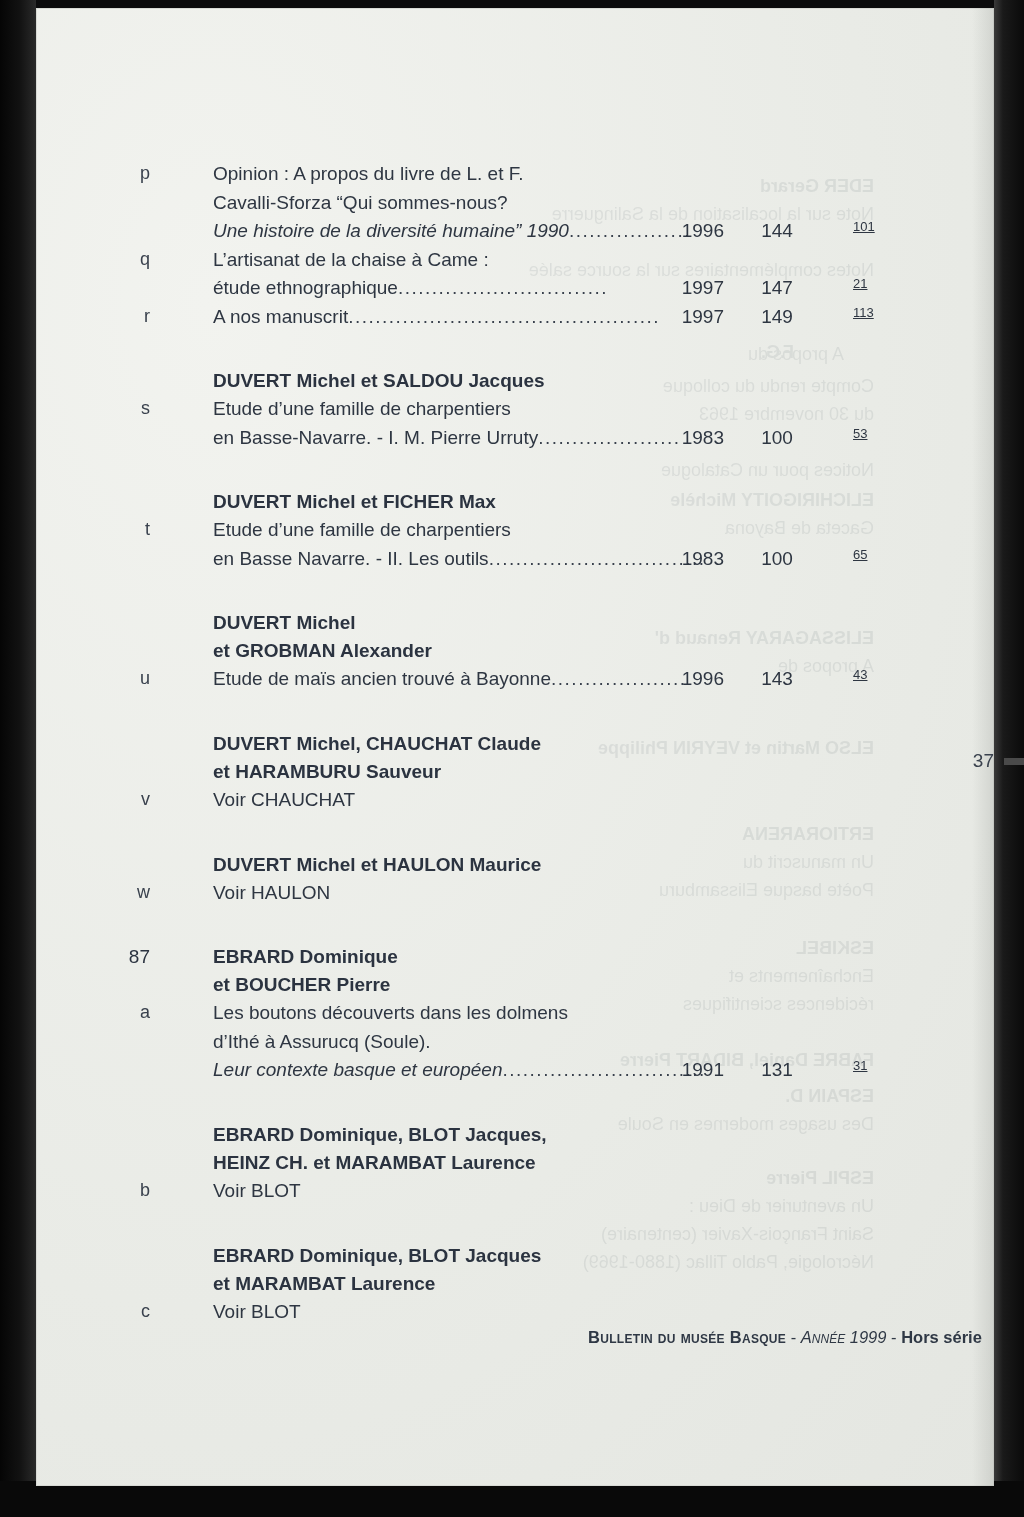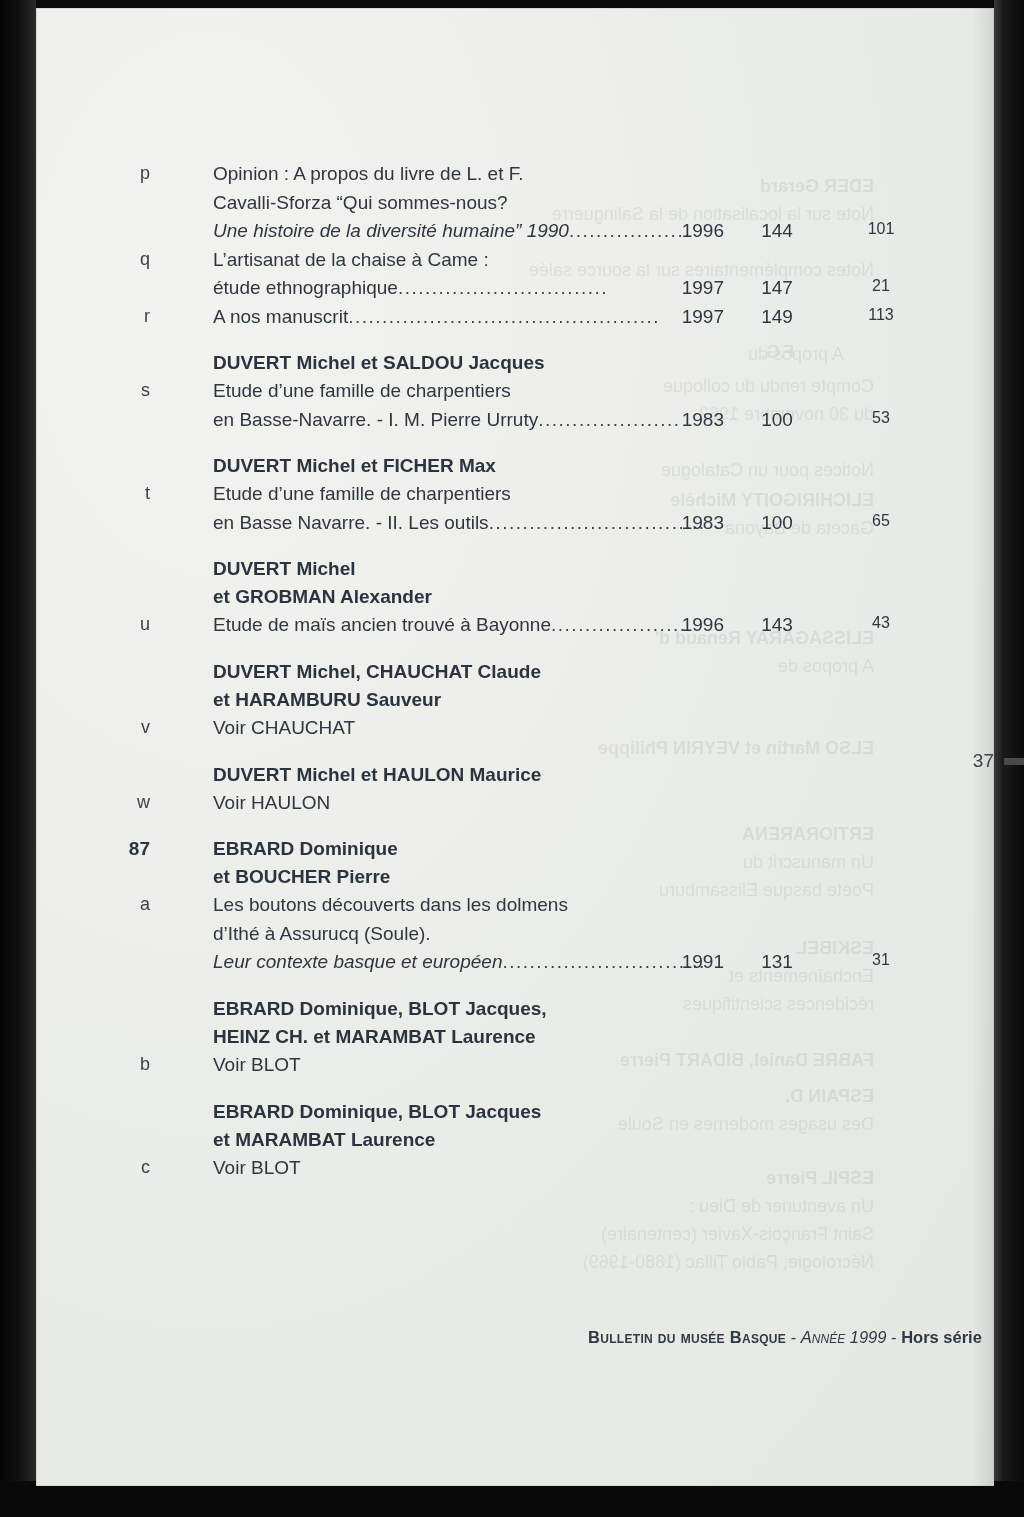--- a/index.html
+++ b/index.html
@@ -91,37 +91,37 @@
     letter-spacing: 0.9px;
     color: #3b4654;
     font-weight: 600;
   }
   .colhead .h-auth { position: absolute; left: 105px; top: 0; }
   .colhead .h-annees { position: absolute; left: 546px; top: 0; }
   .colhead .h-num { position: absolute; left: 680px; top: 0; }
   .colhead .h-pages { position: absolute; left: 726px; top: 0; }
 
   
-  .block { margin-top: 18px; }
+  .block { margin-top: 36px; }
 
   .author {
     position: relative;
     font-size: 19px;
     font-weight: bold;
     color: #2b3340;
     line-height: 1.48;
     margin-left: 105px;
   }
   .author .num {
     position: absolute;
     left: -105px;
     width: 42px;
     text-align: right;
     font-size: 19px;
-    font-weight: bold;
+    font-weight: normal;
   }
 
   .row {
     position: relative;
     margin-left: 105px;
     font-size: 19px;
     line-height: 1.5;
     color: #2e3642;
     min-height: 26px;
   }
@@ -146,22 +146,23 @@
     position: absolute;
     left: 536px;
     width: 56px;
     text-align: center;
     font-size: 19px;
   }
   .row .pg {
     position: absolute;
     left: 640px;
     width: 56px;
-    text-align: center;
-    font-size: 16px;
+    text-align: left;
+    font-size: 13px;
+    text-decoration: underline;
   }
   .row.cont { min-height: 26px; }
 
   
   .lead {
     display: inline-block;
     overflow: hidden;
     white-space: nowrap;
     vertical-align: bottom;
     letter-spacing: 1.5px;

